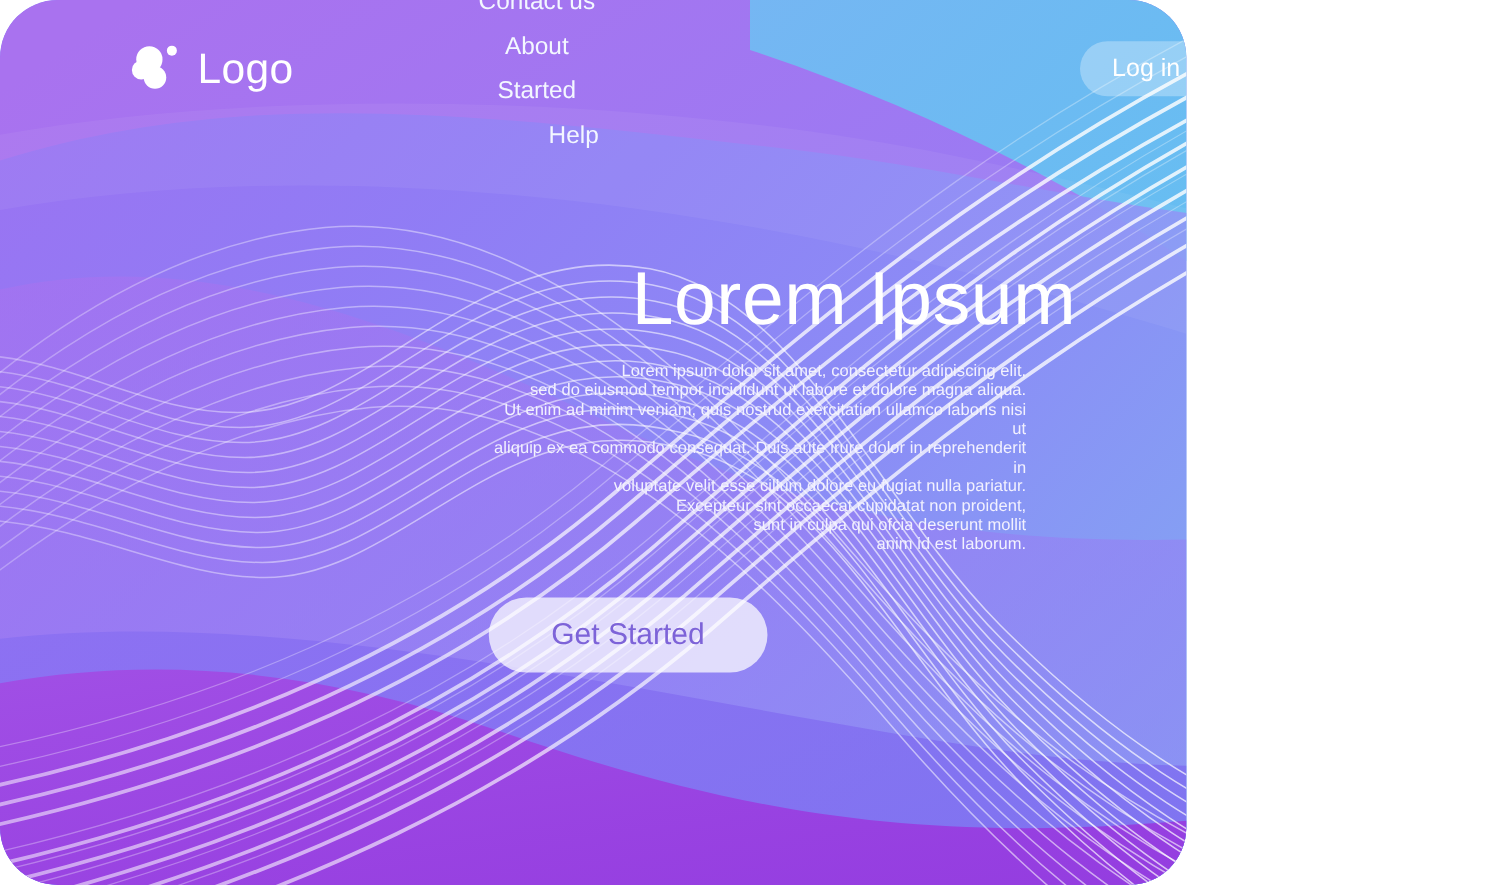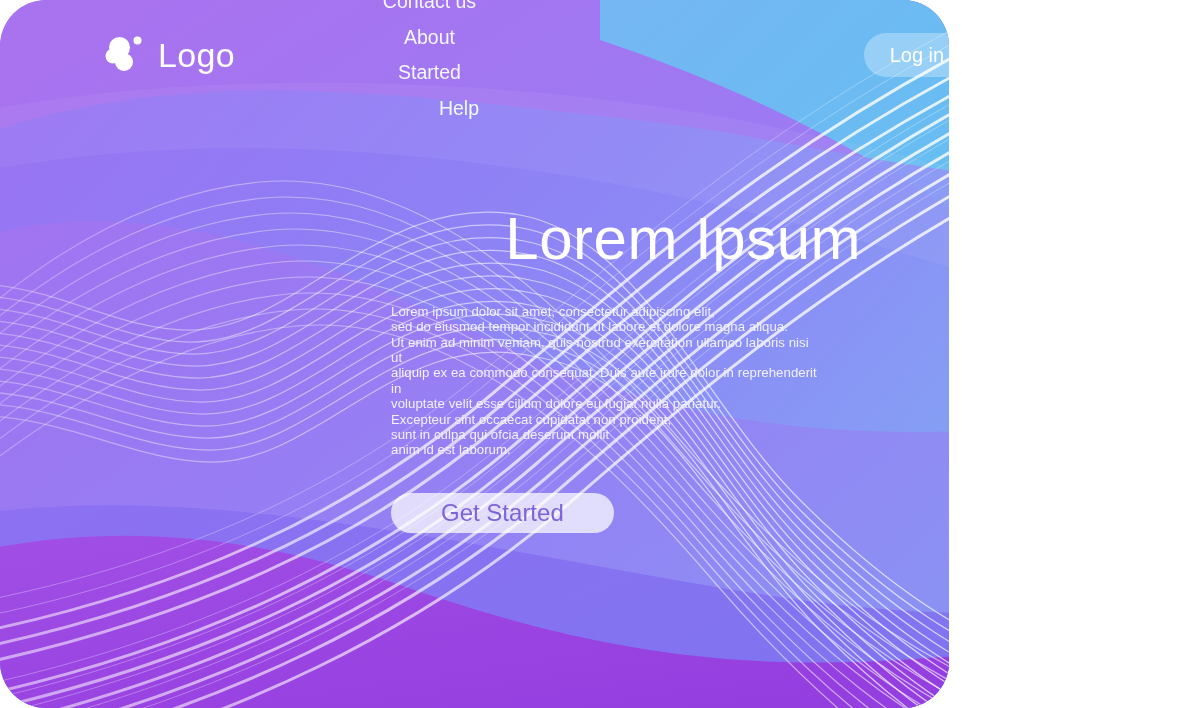--- a/index.html
+++ b/index.html
@@ -137,37 +137,38 @@
     margin: 0;
     color: #ffffff;
     font-size: 60px;
     font-weight: 400;
     line-height: 1.08;
     letter-spacing: 0.5px;
     white-space: nowrap;
     text-align: right;
   }
   .hero-copy {
-    margin: 32px 0 0 0;
+    margin: 17px 0 0 0;
     color: #f2f1fe;
     font-size: 13.2px;
     line-height: 15.4px;
     letter-spacing: 0.05px;
     white-space: pre-line;
     width: 430px;
+    text-align: right;
   }
   .btn-cta {
     margin-top: 35px;
     display: inline-block;
     background: rgba(255,255,255,0.72);
     color: #7d63d8;
     font-size: 24px;
     font-family: inherit;
     line-height: 1;
-    padding: 8px 50px;
+    padding: 18px 50px;
     border: none;
     border-radius: 34px;
     cursor: pointer;
     white-space: nowrap;
   }
 </style>
 </head>
 <body>
 
 <div class="page">

